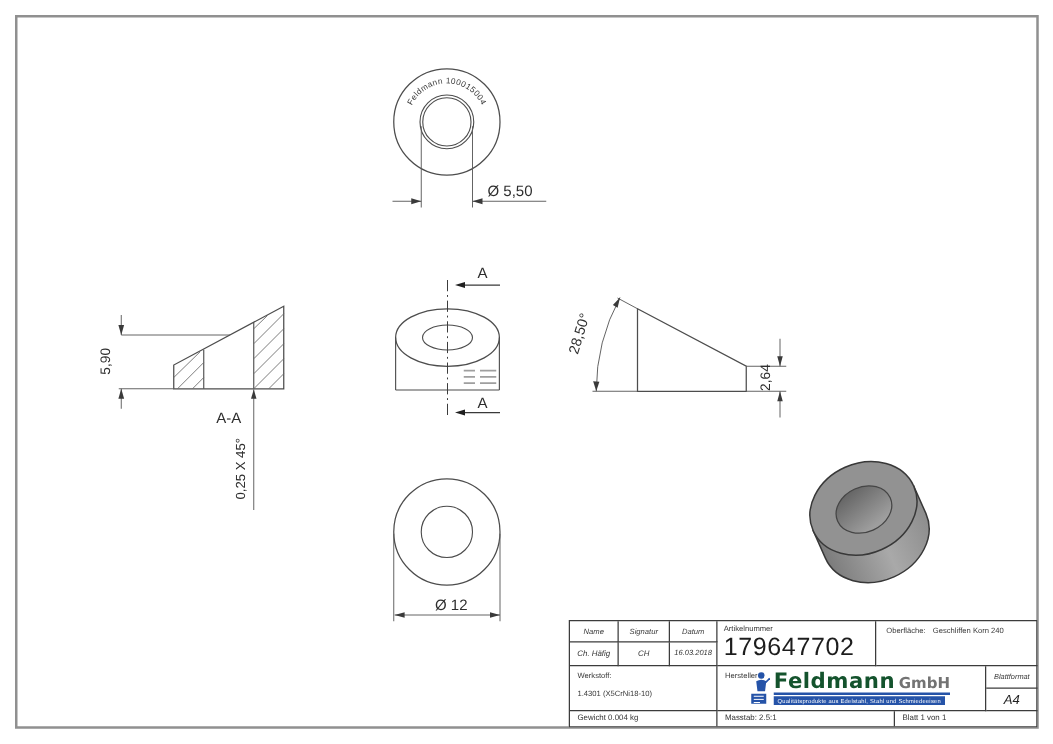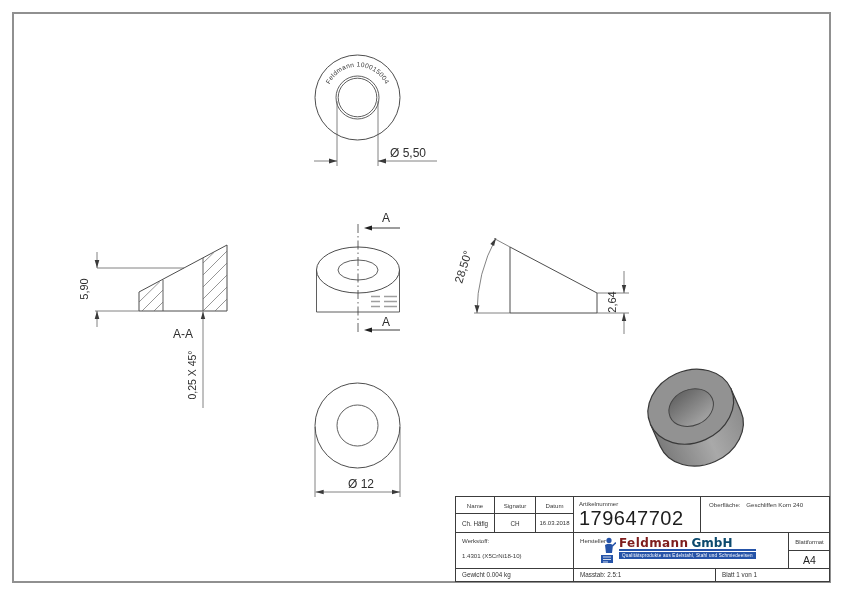--- a/index.html
+++ b/index.html
@@ -5,31 +5,31 @@
   html,body{margin:0;padding:0;background:#fff;}
   #sheet{position:relative;width:842px;height:595px;background:#ffffff;overflow:hidden;
          font-family:"Liberation Sans",sans-serif;color:#2e2e2e;}
   #drawing{position:absolute;left:0;top:0;}
   
   #titleblock{position:absolute;left:455px;top:496px;width:375px;height:86px;
               border:1px solid #3c3c3c;box-sizing:border-box;background:#fff;font-size:6.3px;color:#333;}
   .cell{position:absolute;box-sizing:border-box;border-color:#3c3c3c;}
   .br{border-right:1px solid #3c3c3c;}
   .bb{border-bottom:1px solid #3c3c3c;}
-  .ctr{display:flex;align-items:center;justify-content:center;}
+  .ctr{display:flex;align-items:center;justify-content:center;font-style:italic;}
   .lbl{font-size:6.1px;color:#3a3a3a;}
   .artnum{font-size:20px;letter-spacing:.5px;color:#1d1d1d;margin:1px 0 0 5px;line-height:1;}
   .a4{font-size:10.5px;color:#222;}
   
   .logo{position:absolute;left:26px;top:4px;display:flex;align-items:flex-start;}
   .logo-emblem{width:16px;height:27px;margin-right:3px;}
   .logo-word{display:flex;align-items:baseline;border-bottom:2px solid #2553a8;padding-bottom:0px;}
-  .logo-brand{font-size:12px;font-weight:bold;color:#7f1d1d;letter-spacing:.4px;line-height:1;
+  .logo-brand{font-size:17px;font-weight:bold;color:#14532d;letter-spacing:.4px;line-height:1;
               font-family:"DejaVu Sans",sans-serif;}
-  .logo-suffix{font-size:12px;font-weight:bold;color:#0c4a6e;margin-left:3px;line-height:1;
+  .logo-suffix{font-size:12px;font-weight:bold;color:#737373;margin-left:3px;line-height:1;
               font-family:"DejaVu Sans",sans-serif;text-align:right;}
   .logo-tagline{background:#2553a8;color:#fff;font-size:4.6px;padding:1px 3px;width:max-content;
                 letter-spacing:.2px;margin-top:1px;}
 </style>
 </head>
 <body>
 
 <div id="sheet">
 
 <svg id="drawing" width="842" height="595" viewBox="0 0 842 595">

